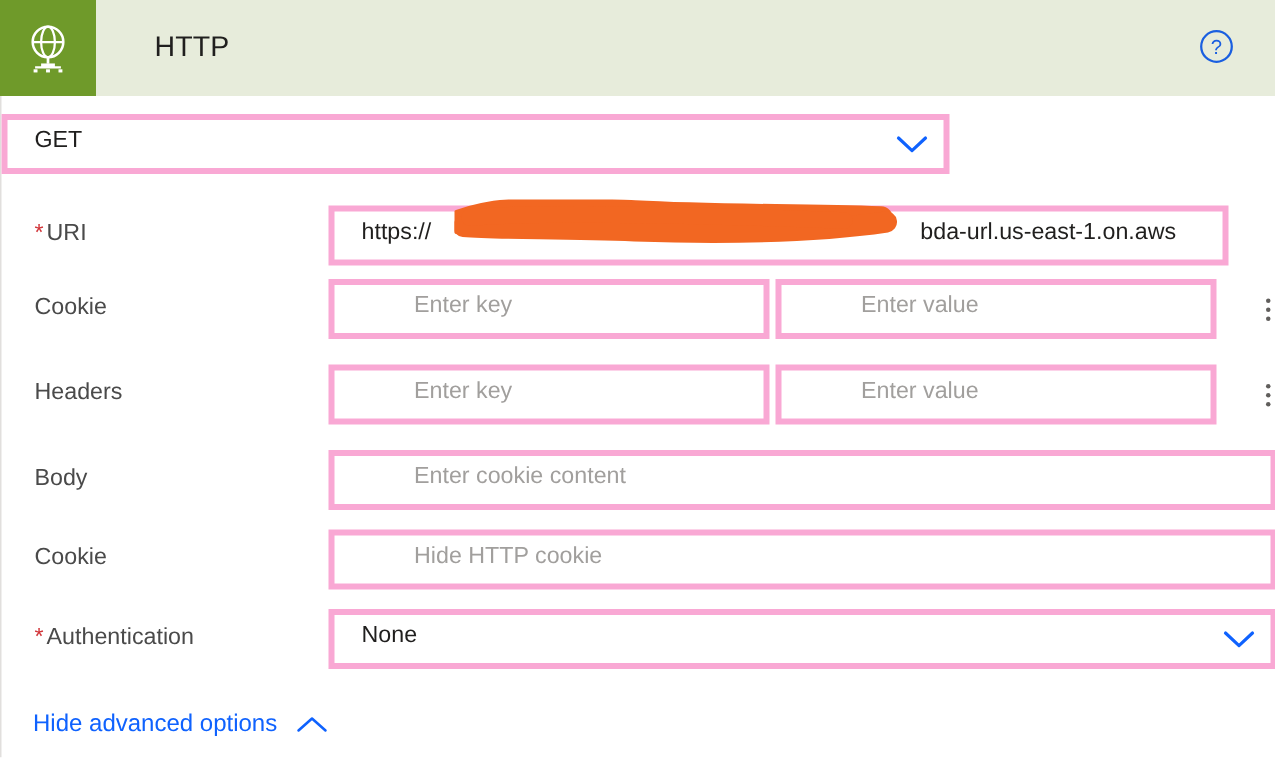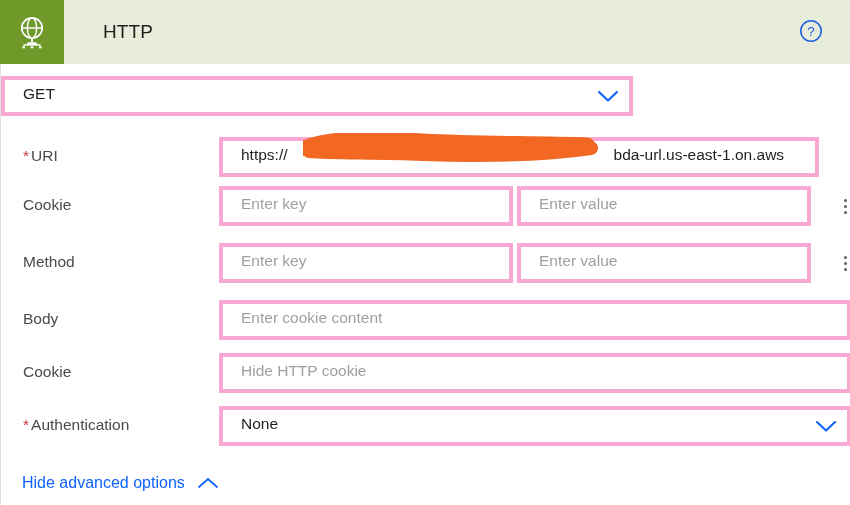--- a/index.html
+++ b/index.html
@@ -101,21 +101,21 @@
     align-items: center;
     padding: 0 12px 4px 18px;
     font-size: 15.5px;
     color: #201f1e;
     position: relative;
   }
   .field.wide     { width: 632px; }
   .field.overflow { width: 660px; }
   .field.kv       { width: 294px; }
 
-  .placeholder { color: #a19f9d; }
+  .placeholder { color: #a19f9d; margin-left: 35px; }
 
   .chevron-down {
     position: absolute;
     right: 10px;
     top: 50%;
     transform: translateY(-50%);
     display: flex;
   }
 
   .kv-wrap { display: flex; gap: 4px; align-items: center; }
@@ -229,21 +229,21 @@
         </div>
         <div class="kebab">
           <i></i>
             <i></i>
             <i></i>
         </div>
       </div>
     </div>
 
     <div class="row" style="top:179px;">
-      <div class="label">Method</div>
+      <div class="label">Headers</div>
       <div class="kv-wrap">
         <div class="field kv">
           <span class="placeholder">Enter key</span>
         </div>
         <div class="field kv">
           <span class="placeholder">Enter value</span>
         </div>
         <div class="kebab">
           <i></i>
             <i></i>

